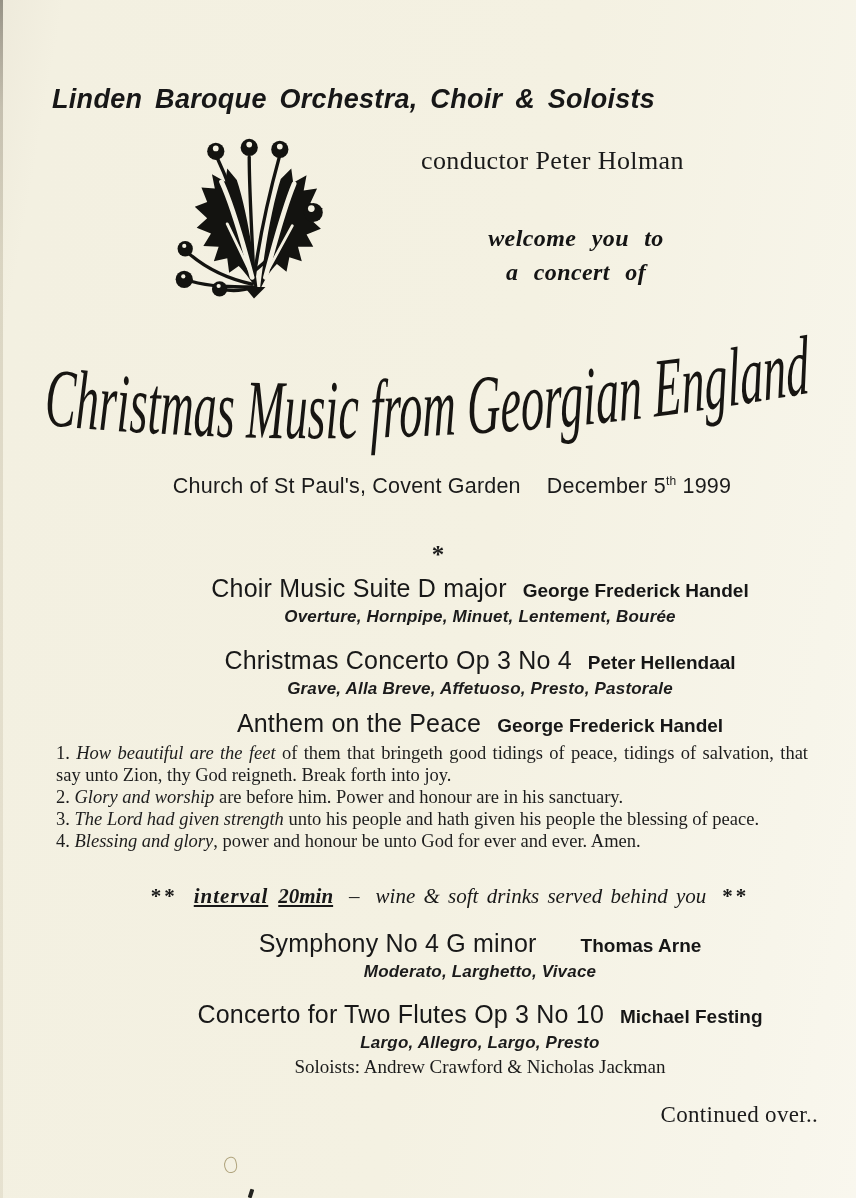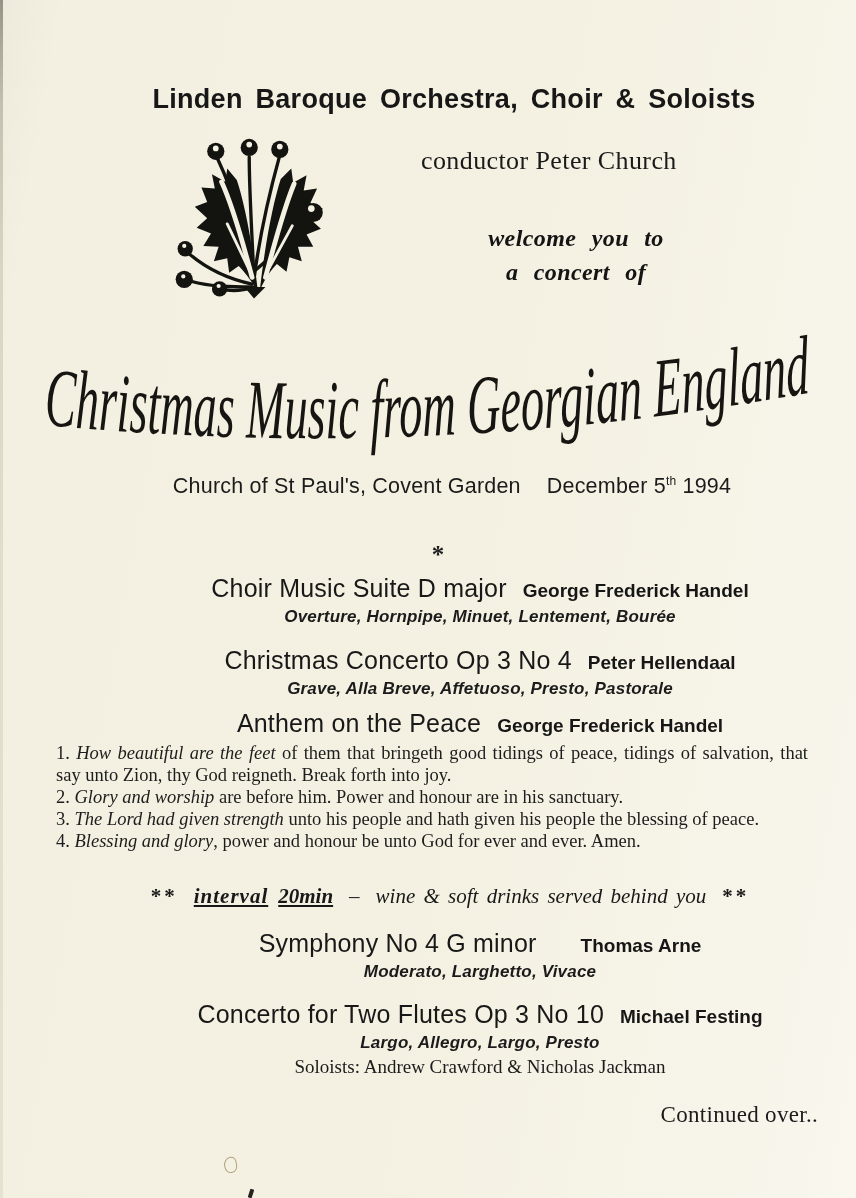--- a/index.html
+++ b/index.html
@@ -13,23 +13,23 @@
     position:relative; width:856px; height:1198px; overflow:hidden;
     background:linear-gradient(100deg,#eeeadb 0%, #f3f0e1 6%, #f4f1e2 55%, #f7f5ea 88%, #f9f7ee 100%);
   }
   .scan-edge {
     position:absolute; left:0; top:0; width:3px; height:1198px;
     background:linear-gradient(180deg,#4e4a3f 0%, #6f695c 3%, #a39c8a 9%, #c6bfa9 22%, #d5ceb9 48%, #dcd6c2 100%);
     opacity:0.55;
   }
   .header {
     position:absolute; top:84px; left:0; width:856px; box-sizing:border-box;
-    padding-left:52px; text-align:center;
+    padding-left:52px; 
     font-family:"Liberation Sans", sans-serif; font-weight:bold;
-    font-size:27px; letter-spacing:0.3px; word-spacing:5px; color:#171717;
+    font-size:27px; letter-spacing:0.3px; word-spacing:5px; color:#171717;font-style:italic;
   }
   .holly { position:absolute; left:156px; top:136px; }
   .conductor {
     position:absolute; left:421px; top:146px;
     font-family:"Liberation Serif", serif; font-size:26px; letter-spacing:0.4px; color:#1a1a1a;
   }
   .welcome {
     position:absolute; left:430px; top:221px; width:292px; text-align:center;
     font-family:"Liberation Serif", serif; font-style:italic; font-weight:bold;
     font-size:24px; line-height:34px; word-spacing:9px; letter-spacing:0.4px; color:#141414;
@@ -139,38 +139,38 @@
         <circle cx="160" cy="76" r="3.5" fill="#f4f1e2"></circle>
       <circle cx="28" cy="118" r="8" fill="#131310"></circle>
         <circle cx="27" cy="115" r="2.2" fill="#f4f1e2"></circle>
       <circle cx="27" cy="150" r="9" fill="#131310"></circle>
         <circle cx="26" cy="147" r="2.2" fill="#f4f1e2"></circle>
       <circle cx="64" cy="160" r="8" fill="#131310"></circle>
         <circle cx="63" cy="157" r="2.2" fill="#f4f1e2"></circle>
     </g>
   </svg>
 
-  <div class="conductor">conductor Peter Church</div>
+  <div class="conductor">conductor Peter Holman</div>
 
   <div class="welcome">
     <div>welcome you to</div>
     <div>a concert of</div>
   </div>
 
   <svg class="title-svg" viewBox="0 0 784 126">
     <g transform="scale(0.852,1.55)">
       <path id="title-arc" d="M 8,61 Q 460,86 912,40" fill="none"></path>
       <text class="title-text" font-size="54">
         <textPath href="#title-arc" startOffset="2" textLength="900" lengthAdjust="spacingAndGlyphs">Christmas Music from Georgian England</textPath>
       </text>
     </g>
   </svg>
 
   <div class="event">
-    <span>Church of St Paul's, Covent Garden</span><span class="date-group"><span>December 5</span><sup>th</sup> <span>1994</span></span>
+    <span>Church of St Paul's, Covent Garden</span><span class="date-group"><span>December 5</span><sup>th</sup> <span>1999</span></span>
   </div>
 
   <div class="star">*</div>
 
   <div class="work" style="top:574px">
     <div>
       <span class="work-title">Choir Music Suite D major</span><span class="work-composer">George Frederick Handel</span>
     </div>
     <div class="work-movements">Overture, Hornpipe, Minuet, Lentement, Bourée</div>
   </div>

